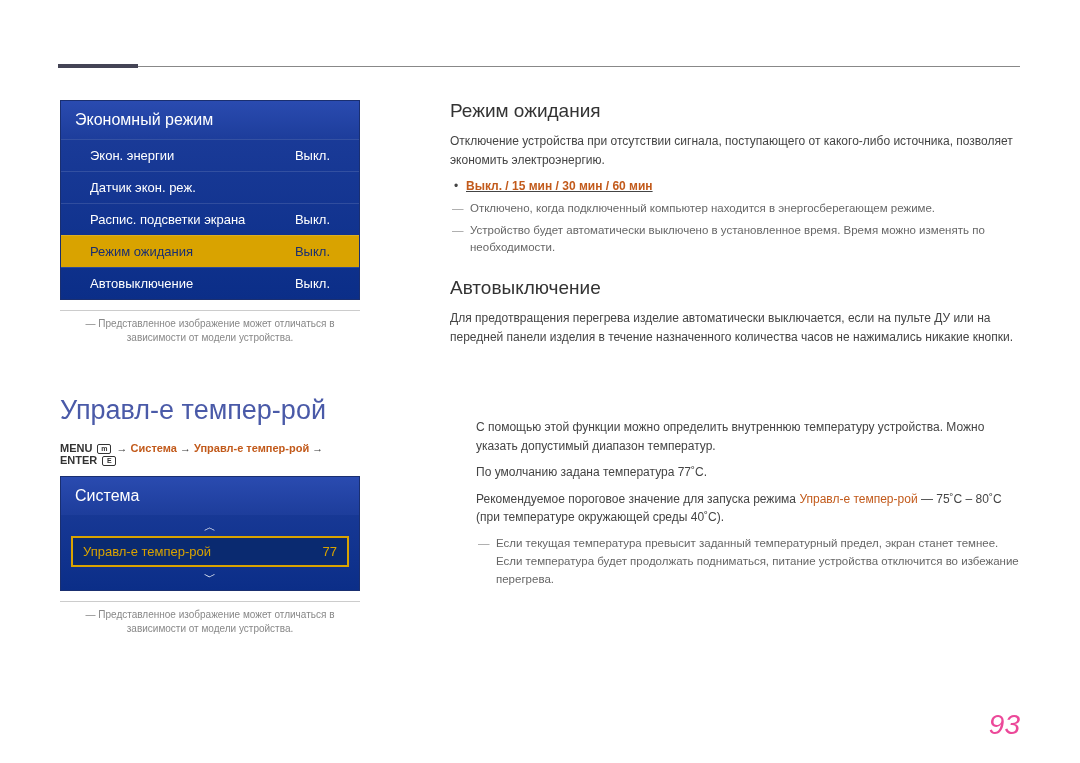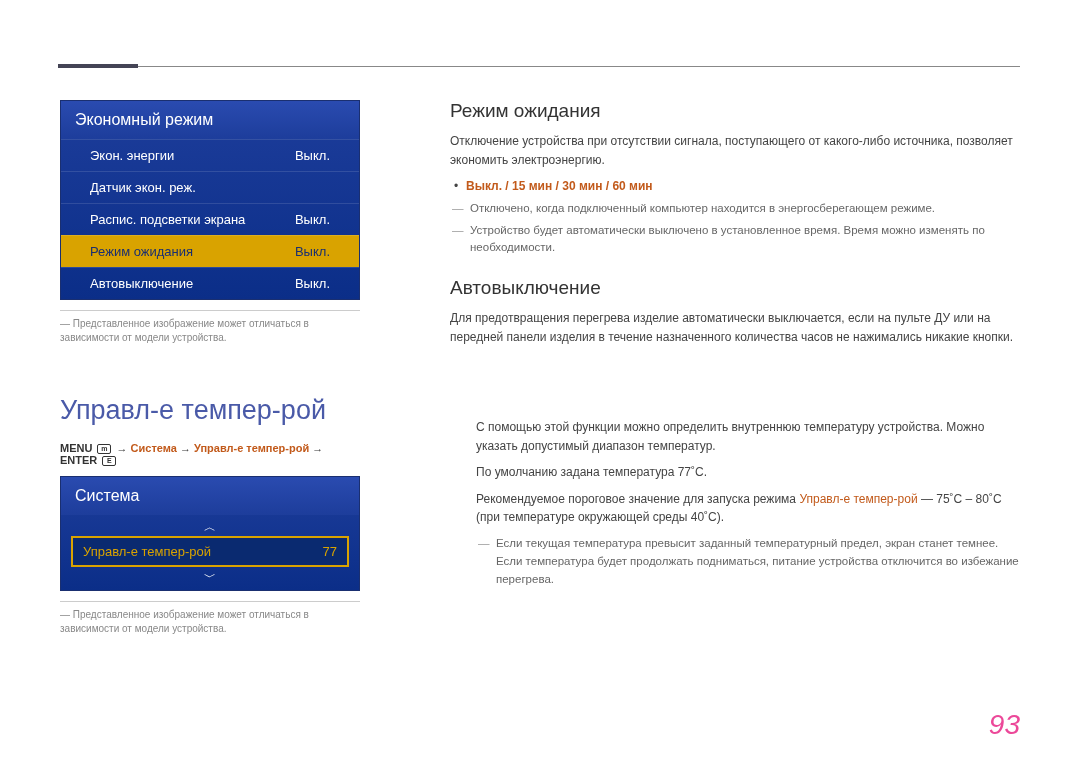--- a/index.html
+++ b/index.html
@@ -64,20 +64,21 @@
     color: #1a2f70;
     font-weight: 500;
   }
   .disclaimer {
     font-size: 10px;
     color: #888;
     line-height: 1.4;
     margin-top: 10px;
     padding-top: 6px;
     border-top: 1px solid #ccc;
+    text-align: center;
   }
   .section-title {
     font-size: 27px;
     color: #4a5aa8;
     font-weight: 400;
     margin: 50px 0 16px 0;
   }
   .section-title:first-child { margin-top: 0; }
   .breadcrumb {
     font-size: 11px;
@@ -110,20 +111,21 @@
     color: #444;
     margin-bottom: 8px;
   }
   .bullet {
     font-size: 12px;
     line-height: 1.55;
     color: #444;
     padding-left: 16px;
     position: relative;
     margin-bottom: 4px;
+    text-decoration: underline;
   }
   .bullet::before {
     content: "•";
     position: absolute;
     left: 4px;
     color: #444;
   }
   .bullet strong { color: #c25a1b; font-weight: bold; }
   .dash {
     font-size: 11.5px;

